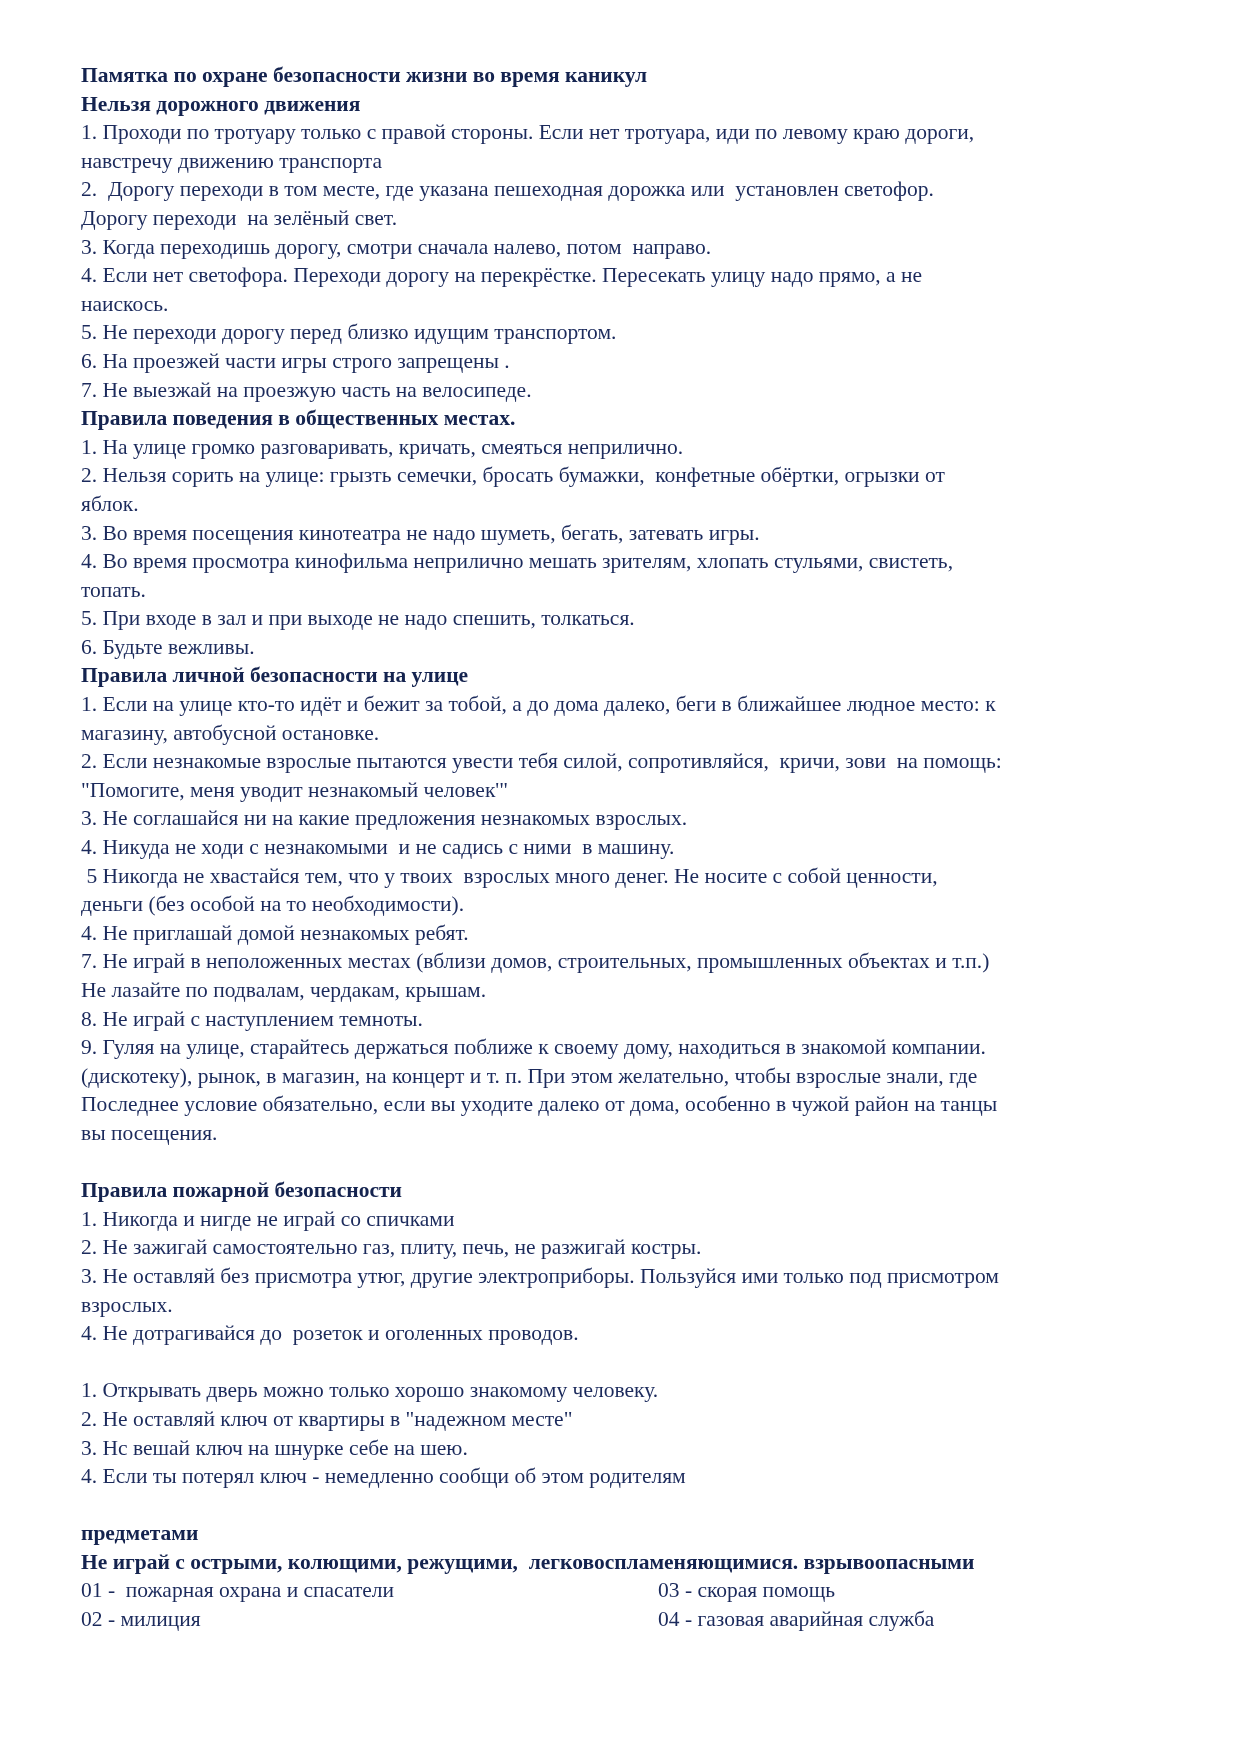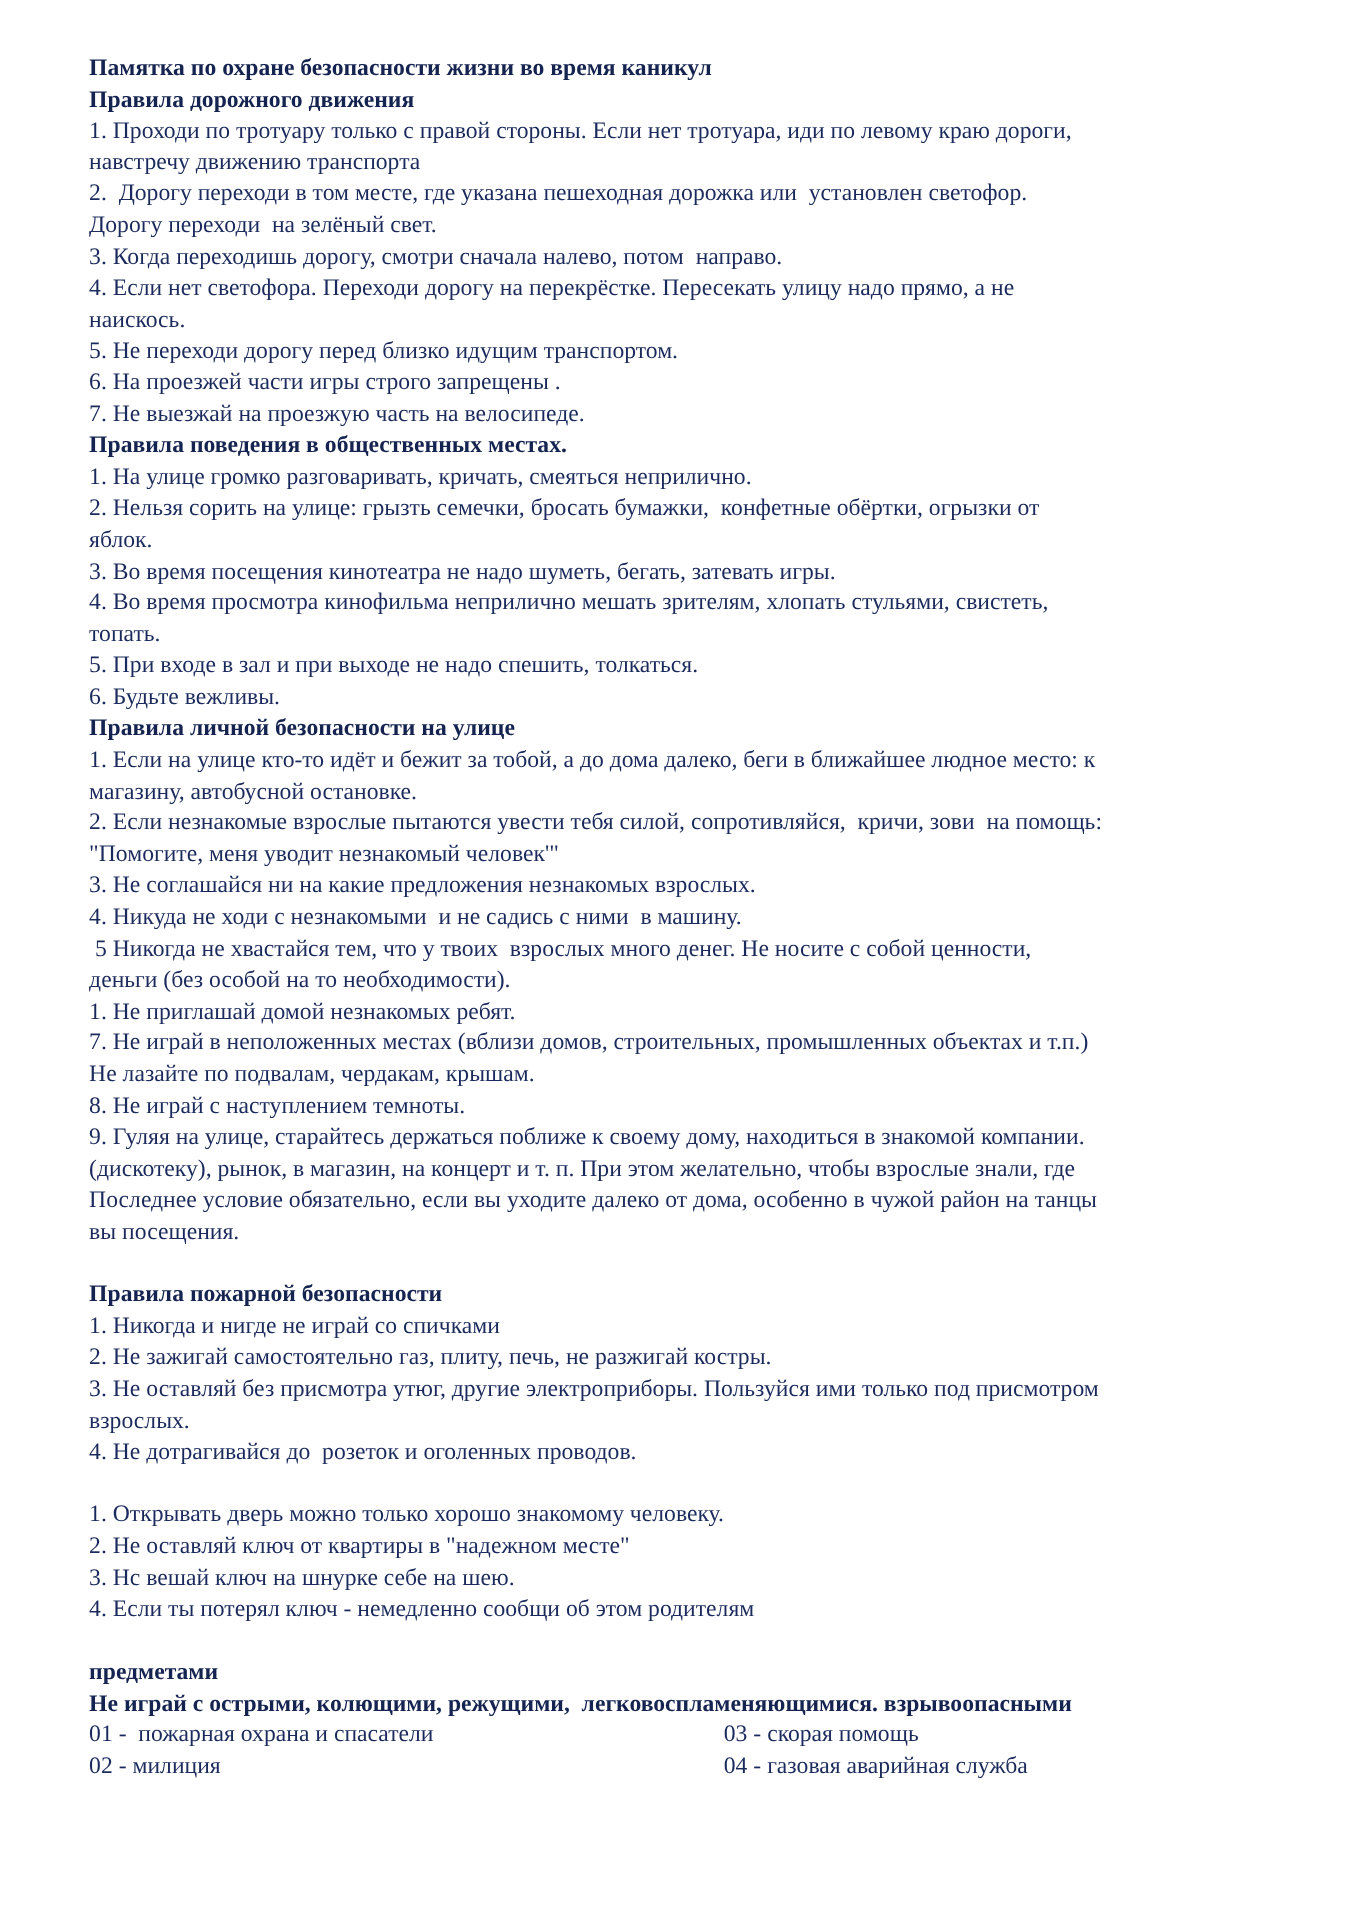--- a/index.html
+++ b/index.html
@@ -2,36 +2,36 @@
 <html><head>
 <meta charset="utf-8">
 <style>
   html, body { margin: 0; padding: 0; background: #ffffff; }
   body {
     width: 1241px; height: 1754px; overflow: hidden; position: relative;
     font-family: "Liberation Serif", "DejaVu Serif", serif;
     color: #1b2a5c;
   }
   .page {
-    position: absolute; left: 81px; top: 47px; width: 1100px;
+    position: absolute; left: 81px; top: 61px; width: 1100px;
     font-size: 21.5px; line-height: 28.6px;
   }
   .line { white-space: pre-wrap; margin: 0; }
   .h { font-weight: bold; color: #14234f; }
   .blank { height: 28.6px; }
   .phones { display: grid; grid-template-columns: 577px 500px; font-family: Liberation Serif, serif; }
 </style>
 </head>
 <body>
 
 <div class="page">
   <div class="line h">Памятка по охране безопасности жизни во время каникул</div>
 
   <div>
-    <div class="line h">Правила дорожного движения</div>
+    <div class="line h">Нельзя дорожного движения</div>
     <div class="line">1. Проходи по тротуару только с правой стороны. Если нет тротуара, иди по левому краю дороги,</div>
     <div class="line">навстречу движению транспорта</div>
     <div class="line">2.  Дорогу переходи в том месте, где указана пешеходная дорожка или  установлен светофор.</div>
     <div class="line">Дорогу переходи  на зелёный свет.</div>
     <div class="line">3. Когда переходишь дорогу, смотри сначала налево, потом  направо.</div>
     <div class="line">4. Если нет светофора. Переходи дорогу на перекрёстке. Пересекать улицу надо прямо, а не</div>
     <div class="line">наискось.</div>
     <div class="line">5. Не переходи дорогу перед близко идущим транспортом.</div>
     <div class="line">6. На проезжей части игры строго запрещены .</div>
     <div class="line">7. Не выезжай на проезжую часть на велосипеде.</div>
@@ -52,21 +52,21 @@
   <div>
     <div class="line h">Правила личной безопасности на улице</div>
     <div class="line">1. Если на улице кто-то идёт и бежит за тобой, а до дома далеко, беги в ближайшее людное место: к</div>
     <div class="line">магазину, автобусной остановке.</div>
     <div class="line">2. Если незнакомые взрослые пытаются увести тебя силой, сопротивляйся,  кричи, зови  на помощь:</div>
     <div class="line">"Помогите, меня уводит незнакомый человек'"</div>
     <div class="line">3. Не соглашайся ни на какие предложения незнакомых взрослых.</div>
     <div class="line">4. Никуда не ходи с незнакомыми  и не садись с ними  в машину.</div>
     <div class="line"> 5 Никогда не хвастайся тем, что у твоих  взрослых много денег. Не носите с собой ценности,</div>
     <div class="line">деньги (без особой на то необходимости).</div>
-    <div class="line">1. Не приглашай домой незнакомых ребят.</div>
+    <div class="line">4. Не приглашай домой незнакомых ребят.</div>
     <div class="line">7. Не играй в неположенных местах (вблизи домов, строительных, промышленных объектах и т.п.)</div>
     <div class="line">Не лазайте по подвалам, чердакам, крышам.</div>
     <div class="line">8. Не играй с наступлением темноты.</div>
     <div class="line">9. Гуляя на улице, старайтесь держаться поближе к своему дому, находиться в знакомой компании.</div>
     <div class="line">(дискотеку), рынок, в магазин, на концерт и т. п. При этом желательно, чтобы взрослые знали, где</div>
     <div class="line">Последнее условие обязательно, если вы уходите далеко от дома, особенно в чужой район на танцы</div>
     <div class="line">вы посещения.</div>
   </div>
 
   <div class="blank"></div>

